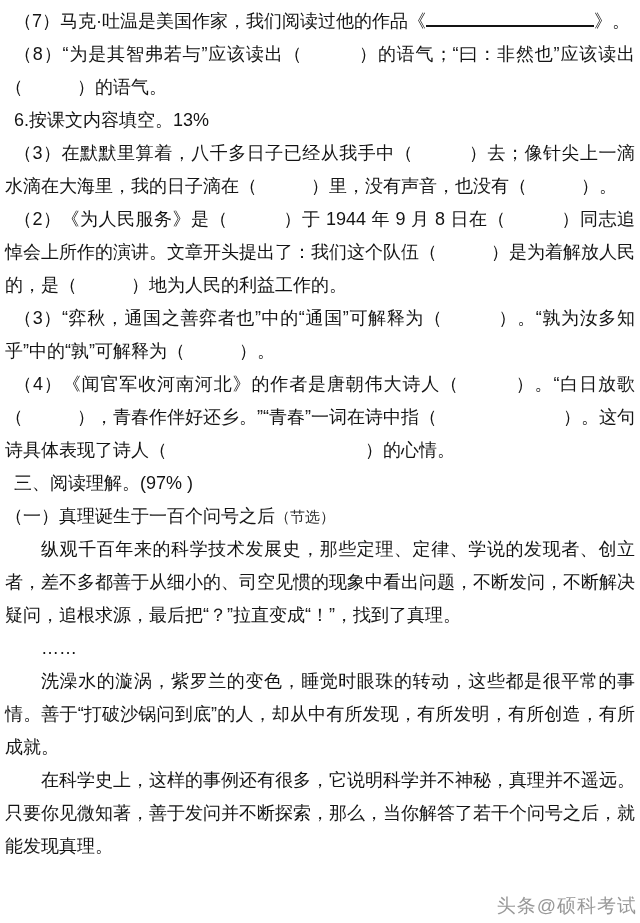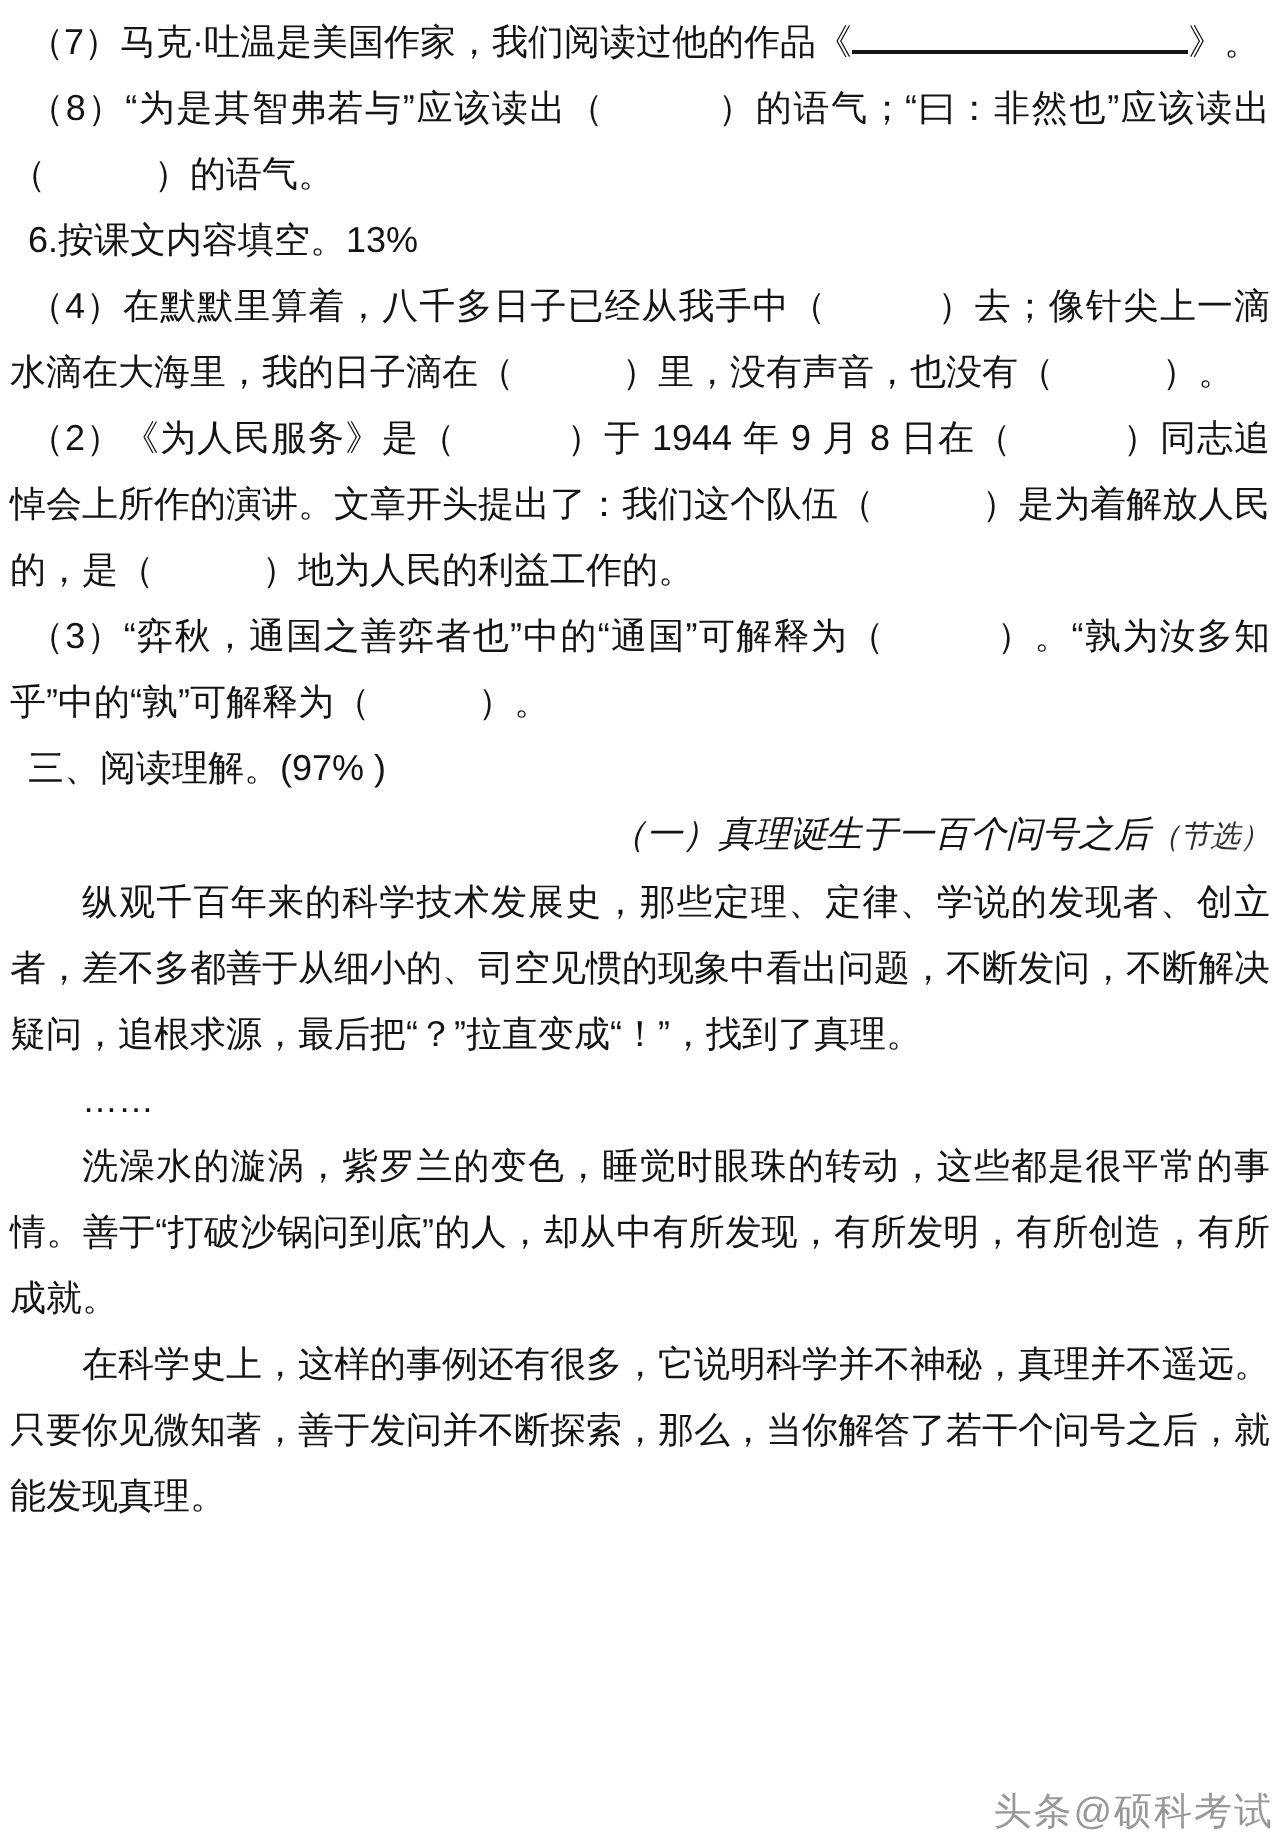--- a/index.html
+++ b/index.html
@@ -21,23 +21,22 @@
     padding: 5px 5px 0 5px;
     font-size: 18px;
     line-height: 33px;
     color: #141414;
     text-align: justify;
     letter-spacing: 0;
   }
   .ln { margin: 0; }
   .qitem { text-indent: 9px; }
   .center {
-    text-align: right;
+    text-align: left;
     text-indent: 0;
-    font-style: italic;
   }
   .para { text-indent: 2em; }
   .subtitle {
     font-size: 15px;
     color: #2e2e2e;
   }
   .uline {
     display: inline-block;
     width: 168px;
     height: 0.85em;
@@ -60,23 +59,24 @@
 <body>
 
 <div class="doc">
 
   <div class="ln qitem"><span>（7）马克·吐温是美国作家，我们阅读过他的作品《</span><span class="uline"></span><span>》。</span></div>
 
   <div class="ln qitem">（8）“为是其智弗若与”应该读出（　　　）的语气；“曰：非然也”应该读出（　　　）的语气。</div>
 
   <div class="ln qitem">6.按课文内容填空。13%</div>
 
-  <div class="ln qitem">（4）在默默里算着，八千多日子已经从我手中（　　　）去；像针尖上一滴水滴在大海里，我的日子滴在（　　　）里，没有声音，也没有（　　　）。</div>
+  <div class="ln qitem">（3）在默默里算着，八千多日子已经从我手中（　　　）去；像针尖上一滴水滴在大海里，我的日子滴在（　　　）里，没有声音，也没有（　　　）。</div>
   <div class="ln qitem">（2）《为人民服务》是（　　　）于 1944 年 9 月 8 日在（　　　）同志追悼会上所作的演讲。文章开头提出了：我们这个队伍（　　　）是为着解放人民的，是（　　　）地为人民的利益工作的。</div>
   <div class="ln qitem">（3）“弈秋，通国之善弈者也”中的“通国”可解释为（　　　）。“孰为汝多知乎”中的“孰”可解释为（　　　）。</div>
+  <div class="ln qitem">（4）《闻官军收河南河北》的作者是唐朝伟大诗人（　　　）。“白日放歌（　　　），青春作伴好还乡。”“青春”一词在诗中指（　　　　　　　）。这句诗具体表现了诗人（　　　　　　　　　　　）的心情。</div>
 
   <div class="ln qitem">三、阅读理解。(97% )</div>
 
   <div class="ln center"><span>（一）真理诞生于一百个问号之后</span><span class="subtitle">（节选）</span></div>
 
   <div class="ln para">纵观千百年来的科学技术发展史，那些定理、定律、学说的发现者、创立者，差不多都善于从细小的、司空见惯的现象中看出问题，不断发问，不断解决疑问，追根求源，最后把“？”拉直变成“！”，找到了真理。</div>
   <div class="ln para">……</div>
   <div class="ln para">洗澡水的漩涡，紫罗兰的变色，睡觉时眼珠的转动，这些都是很平常的事情。善于“打破沙锅问到底”的人，却从中有所发现，有所发明，有所创造，有所成就。</div>
   <div class="ln para">在科学史上，这样的事例还有很多，它说明科学并不神秘，真理并不遥远。只要你见微知著，善于发问并不断探索，那么，当你解答了若干个问号之后，就能发现真理。</div>
 

